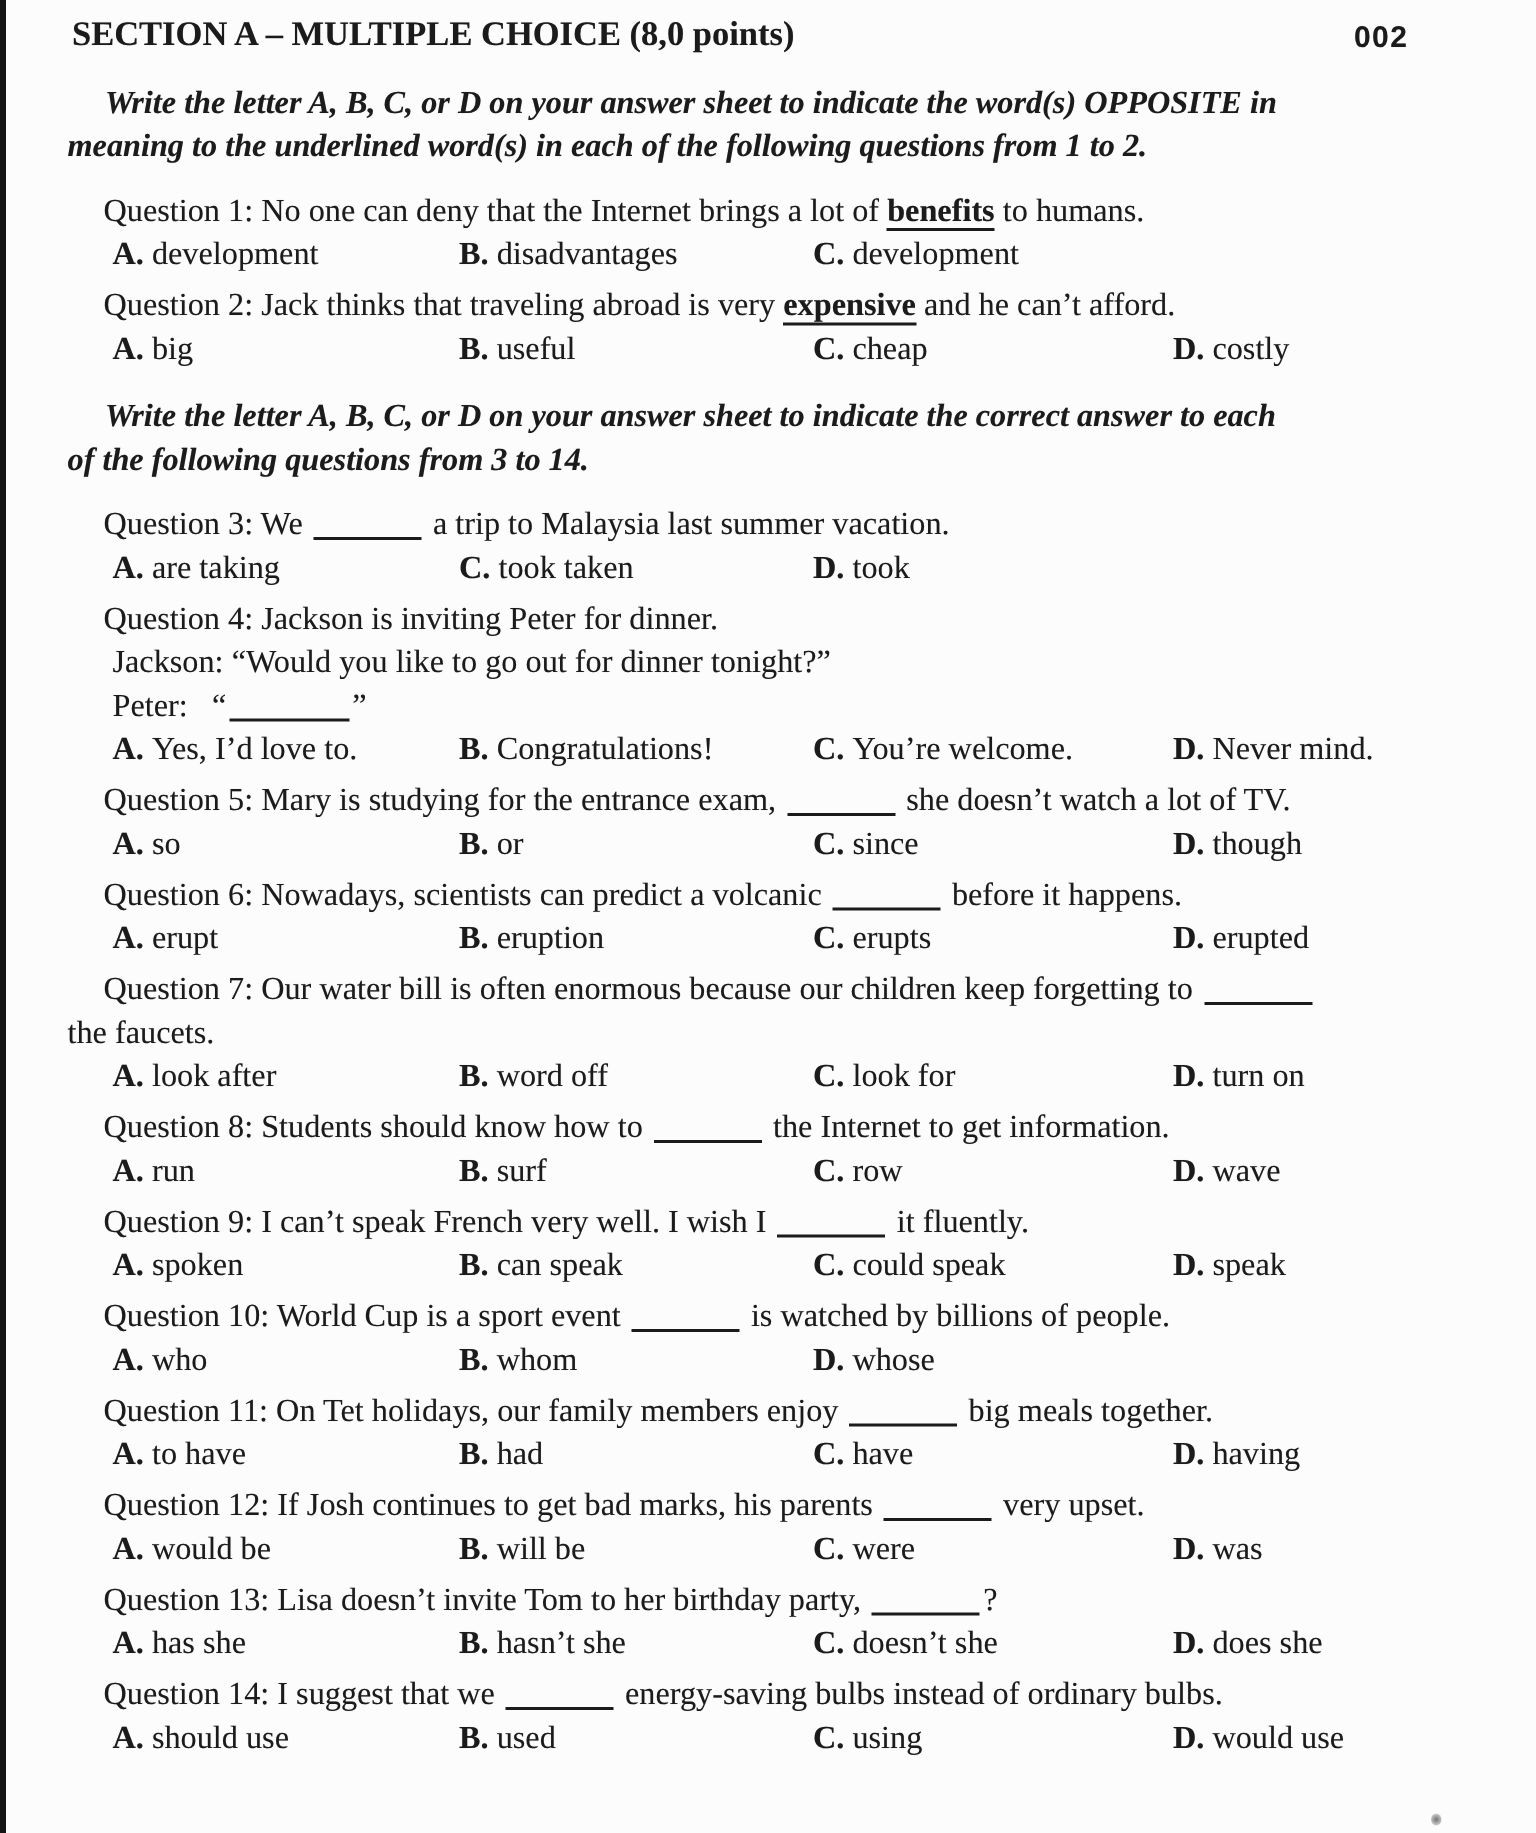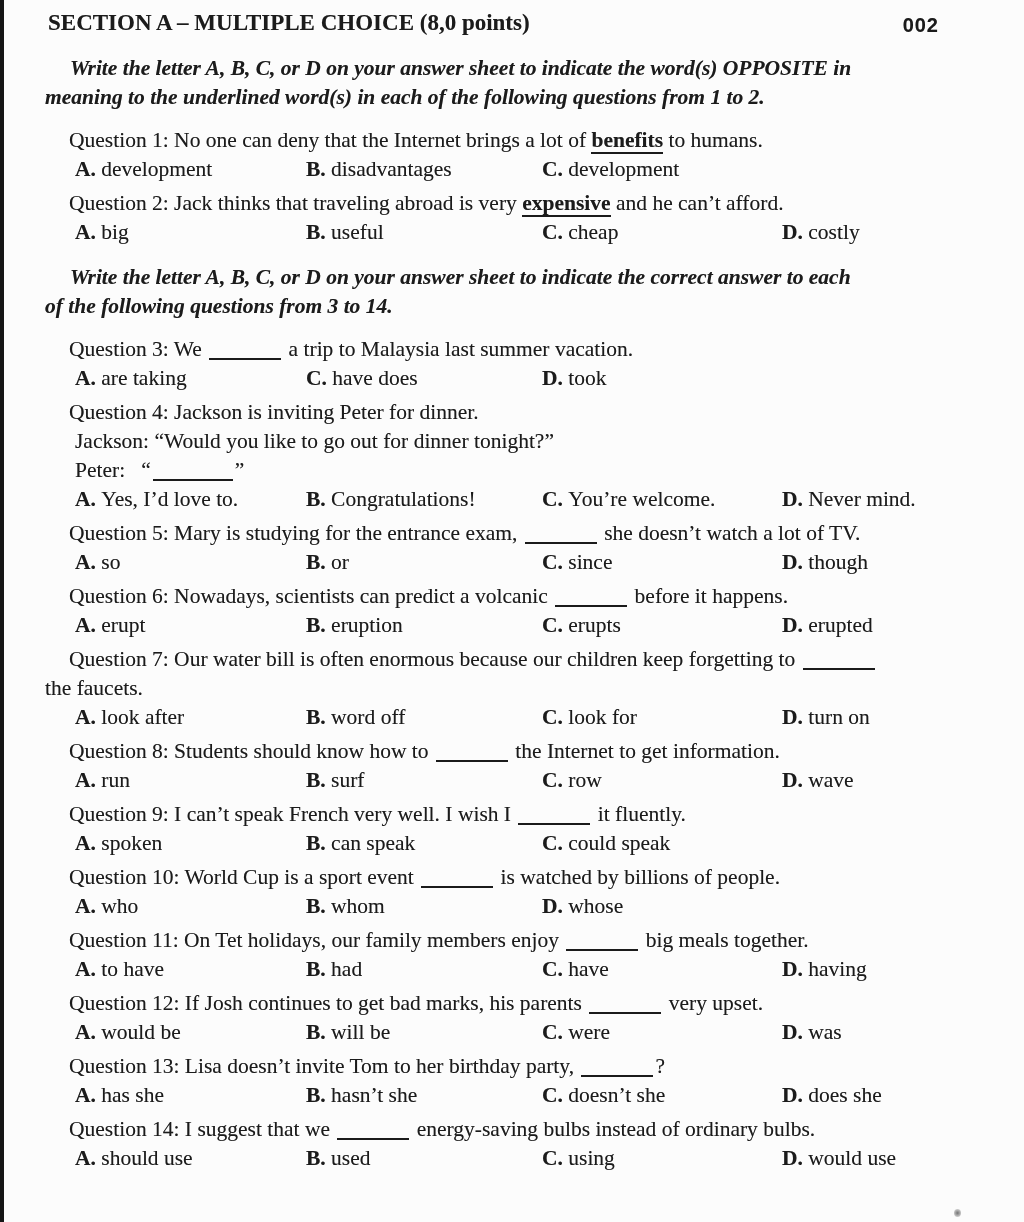--- a/index.html
+++ b/index.html
@@ -94,21 +94,21 @@
   <div class="instruction">
     <div class="i-line first">Write the letter A, B, C, or D on your answer sheet to indicate the correct answer to each</div>
     <div class="i-line">of the following questions from 3 to 14.</div>
   </div>
 
   <div>
       <div class="question">
         <div class="q-line"><span class="q-label">Question 3: </span><span class="q-text">We </span><span class="blank"></span><span class="q-text"> a trip to Malaysia last summer vacation.</span></div>
         <div class="options">
           <div class="option"><span class="opt-letter">A. </span><span class="opt-text">are taking</span></div>
-          <div class="option"><span class="opt-letter">C. </span><span class="opt-text">have does</span></div>
+          <div class="option"><span class="opt-letter">C. </span><span class="opt-text">took taken</span></div>
           <div class="option"><span class="opt-letter">D. </span><span class="opt-text">took</span></div>
         </div>
       </div>
       <div class="question">
         <div class="q-line"><span class="q-label">Question 4: </span><span class="q-text">Jackson is inviting Peter for dinner.</span></div>
         <div class="q-line indent"><span class="q-text">Jackson: “Would you like to go out for dinner tonight?”</span></div>
         <div class="q-line indent"><span class="q-text">Peter:&nbsp;&nbsp;&nbsp;“</span><span class="blank" style="width: 80px;"></span><span class="q-text">”</span></div>
         <div class="options">
           <div class="option"><span class="opt-letter">A. </span><span class="opt-text">Yes, I’d love to.</span></div>
           <div class="option"><span class="opt-letter">B. </span><span class="opt-text">Congratulations!</span></div>
@@ -152,20 +152,21 @@
           <div class="option"><span class="opt-letter">C. </span><span class="opt-text">row</span></div>
           <div class="option"><span class="opt-letter">D. </span><span class="opt-text">wave</span></div>
         </div>
       </div>
       <div class="question">
         <div class="q-line"><span class="q-label">Question 9: </span><span class="q-text">I can’t speak French very well. I wish I </span><span class="blank"></span><span class="q-text"> it fluently.</span></div>
         <div class="options">
           <div class="option"><span class="opt-letter">A. </span><span class="opt-text">spoken</span></div>
           <div class="option"><span class="opt-letter">B. </span><span class="opt-text">can speak</span></div>
           <div class="option"><span class="opt-letter">C. </span><span class="opt-text">could speak</span></div>
+          <div class="option"><span class="opt-letter">D. </span><span class="opt-text">speak</span></div>
         </div>
       </div>
       <div class="question">
         <div class="q-line"><span class="q-label">Question 10: </span><span class="q-text">World Cup is a sport event </span><span class="blank"></span><span class="q-text"> is watched by billions of people.</span></div>
         <div class="options">
           <div class="option"><span class="opt-letter">A. </span><span class="opt-text">who</span></div>
           <div class="option"><span class="opt-letter">B. </span><span class="opt-text">whom</span></div>
           <div class="option"><span class="opt-letter">D. </span><span class="opt-text">whose</span></div>
         </div>
       </div>

